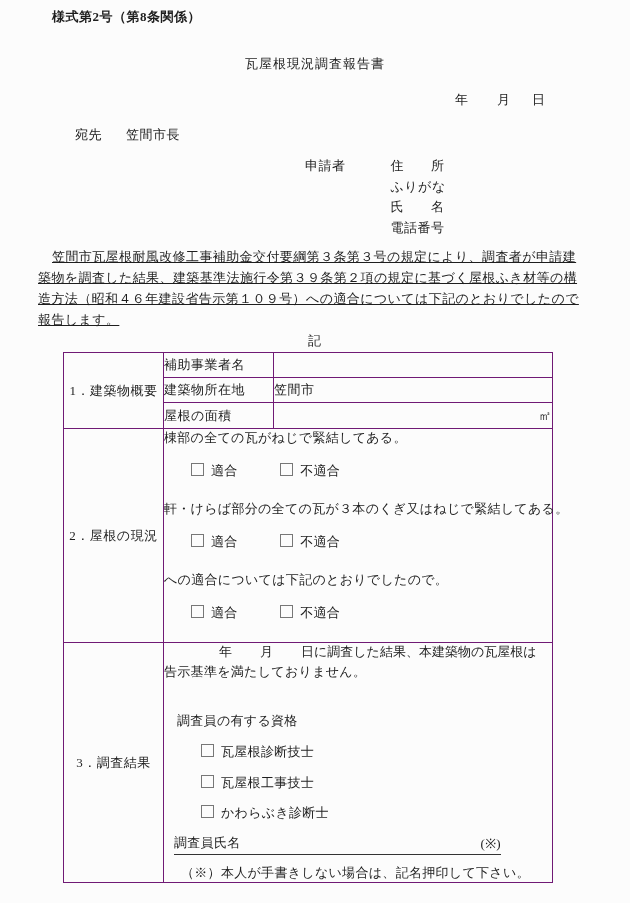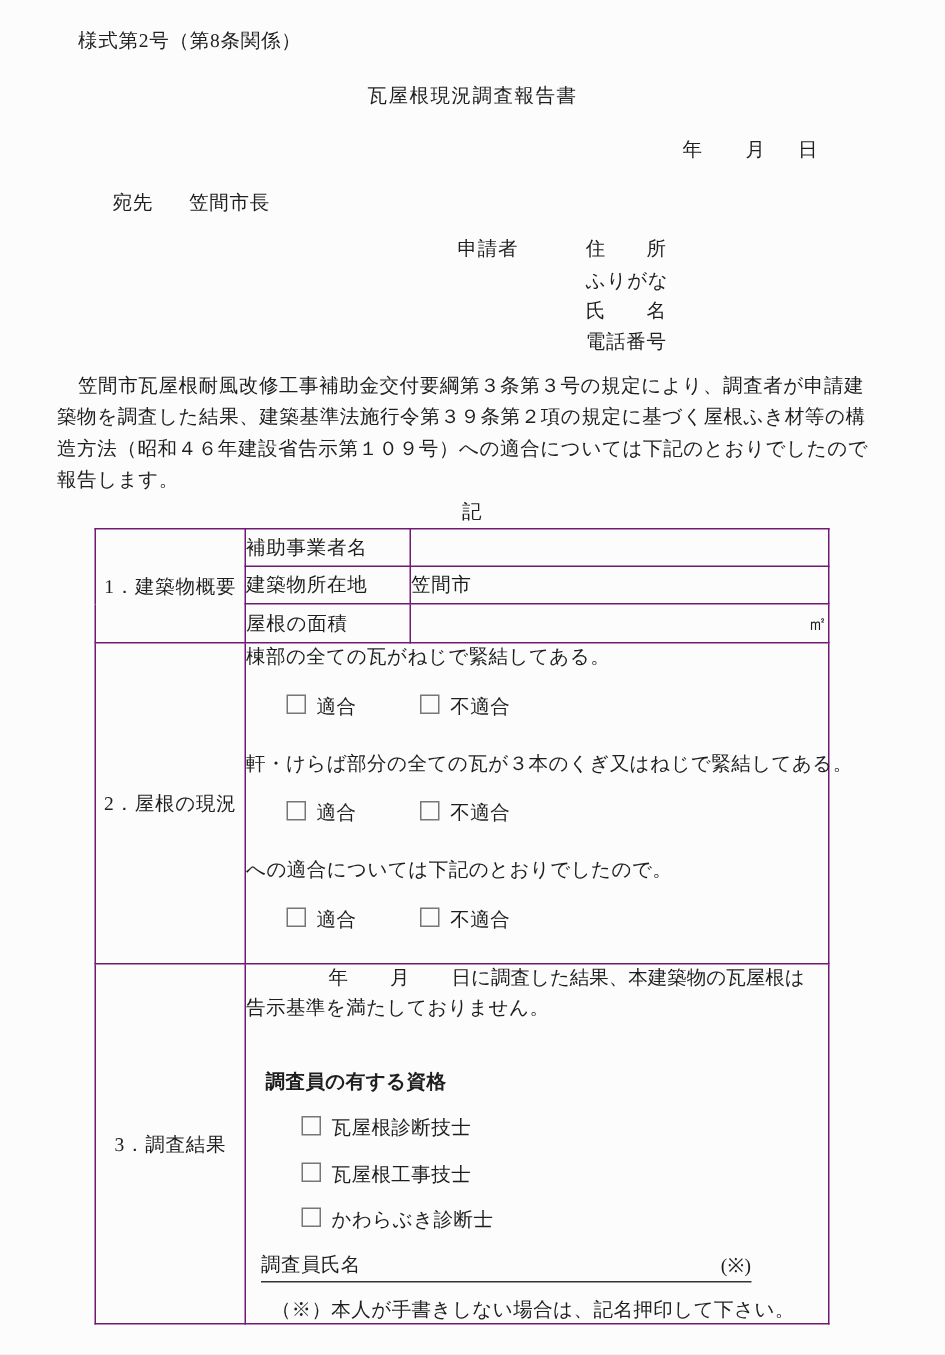--- a/index.html
+++ b/index.html
@@ -1,31 +1,31 @@
 <!DOCTYPE html>
 <html><head>
 <meta charset="utf-8">
 <style>
   html,body{margin:0;padding:0;background:#e9e9e9;}
   .page{
     position:relative;width:630px;height:903px;background:#fcfcfc;
     font-family:"Liberation Serif","DejaVu Serif",serif;
     color:#1e1e1e;font-size:13px;overflow:hidden;
   }
-  .form-number{position:absolute;left:52px;top:18px;letter-spacing:.5px;}
+  .form-number{position:absolute;left:52px;top:8px;letter-spacing:.5px;font-weight:bold;}
   .doc-title{position:absolute;left:0;right:0;top:55px;text-align:center;font-size:13px;letter-spacing:1px;}
   .date-line{position:absolute;left:455px;top:91px;}
   .date-line .y{margin-right:29px;}
   .date-line .m{margin-right:22px;}
   .recipient-line{position:absolute;left:75px;top:126px;letter-spacing:.5px;}
   .recipient-line .rcpt-label{margin-right:24px;}
   .applicant-block{position:absolute;left:305px;top:156px;display:flex;line-height:20.5px;letter-spacing:.5px;gap:34px;}
   .applicant-label{margin-right:11px;white-space:nowrap;}
   .applicant-fields div{white-space:nowrap;}
-  .body-par{position:absolute;left:38px;top:246px;width:548px;}
+  .body-par{position:absolute;left:38px;top:246px;width:548px;text-decoration:underline;}
   .bl{line-height:21px;letter-spacing:.4px;white-space:nowrap;}
   .bl.indent{padding-left:14px;}
   .ki{position:absolute;left:0;right:0;top:332px;text-align:center;letter-spacing:1px;}
   table.main-table{position:absolute;left:63px;top:352px;width:489px;border-collapse:collapse;table-layout:fixed;}
   .main-table td{border:1px solid #701a75;padding:0;font-size:13px;vertical-align:middle;}
   .tr-a{height:25px;}
   .tr-b{height:26px;}
   .tr-s2{height:176px;}
   .tr-s3{height:221px;}
   .sec-label{text-align:center;letter-spacing:.5px;}
@@ -36,21 +36,21 @@
   .sec3-cell{padding-top:8px;}
   .statement{white-space:nowrap;}
   .cb-row{margin-top:15px;margin-bottom:20px;padding-left:27px;}
   .cb{display:inline-block;width:11px;height:11px;border:1px solid #777;background:transparent;margin-right:7px;vertical-align:-1px;}
   .cb-item{white-space:nowrap;}
   .cb-item.second{margin-left:39px;}
   .s3-line1{padding-left:55px;white-space:nowrap;letter-spacing:0;}
   .s3-line1 .y{margin-right:28px;}
   .s3-line1 .m{margin-right:28px;}
   .s3-line2{margin-top:2px;}
-  .s3-heading{margin-top:31px;padding-left:13px;font-weight:bold;}
+  .s3-heading{margin-top:31px;padding-left:13px;}
   .s3-qual{margin-top:13px;padding-left:37px;white-space:nowrap;}
   .s3-qual.q3{margin-top:12px;}
   .s3-nameline{margin-top:12px;margin-left:10px;width:327px;border-bottom:1px solid #333;display:flex;justify-content:space-between;padding-bottom:2px;}
   .s3-note{margin-top:9px;padding-left:17px;white-space:nowrap;}
 </style>
 </head>
 <body>
 
 <div class="page">
 

